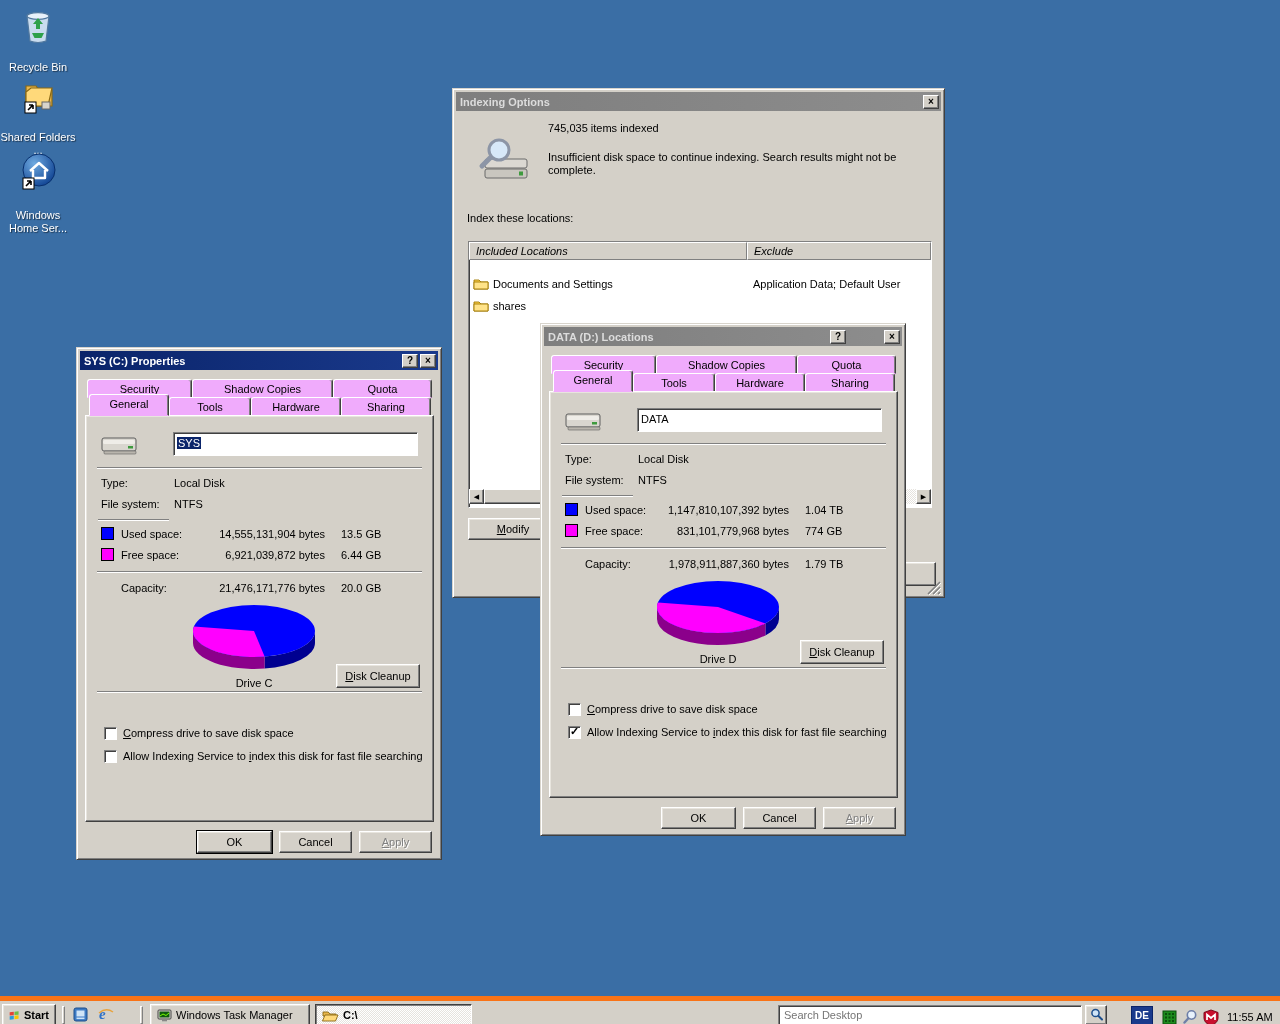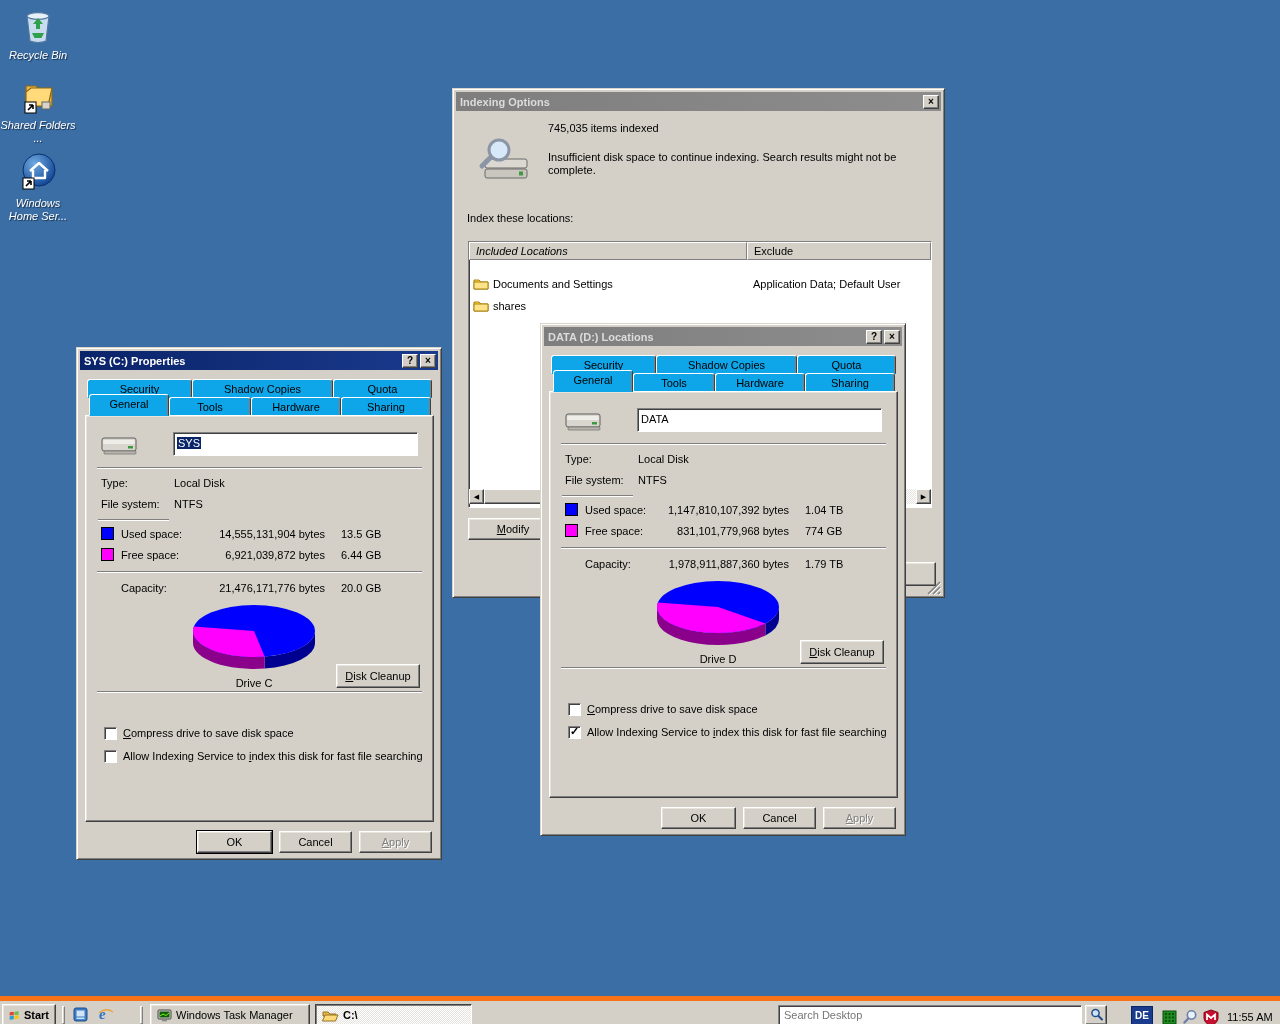--- a/index.html
+++ b/index.html
@@ -5,35 +5,35 @@
   * { margin:0; padding:0; box-sizing:border-box; }
   html,body { width:1280px; height:1024px; overflow:hidden; }
   body { background:#3A6EA5; font-family:"Liberation Sans",sans-serif; font-size:11px; color:#000; position:relative; }
   .abs { position:absolute; }
 
   
   .win { position:absolute; background:#D4D0C8; border:1px solid; border-color:#D8D4CC #404040 #404040 #D8D4CC;
          box-shadow: inset 1px 1px 0 #FFFFFF, inset -1px -1px 0 #808080; }
   .titlebar { position:absolute; left:3px; top:3px; right:3px; height:19px; display:flex; align-items:center; padding:0 2px 0 4px; }
   .titlebar.active { background:linear-gradient(90deg,#0A246A,#1A3A8C); }
-  .titlebar.inactive { background:linear-gradient(90deg,#7E7E7E,#8D8D8D); }
+  .titlebar.inactive { background:linear-gradient(90deg,#7E7E7E,#8D8D8D);gap:36px; }
   .titlebar .title { flex:1; font-weight:bold; color:#FFFFFF; white-space:nowrap; overflow:hidden; }
   .titlebar.inactive .title { color:#DCDCDC; }
   .tbtn { width:16px; height:14px; margin-left:2px; background:#D4D0C8; border:1px solid; border-color:#FFF #404040 #404040 #FFF;
           box-shadow: inset -1px -1px 0 #808080; font:bold 10px "Liberation Sans",sans-serif; text-align:center; line-height:12px; color:#000; }
   .btn { background:#D4D0C8; border:1px solid; border-color:#FFF #404040 #404040 #FFF;
          box-shadow: inset -1px -1px 0 #808080, inset 1px 1px 0 #E8E5DE; text-align:center; font-size:11px; }
   .btn.default { outline:1px solid #000; }
   .btn.disabled { color:#808080; text-shadow:1px 1px 0 #FFF; }
   .sunken { background:#FFF; border:1px solid; border-color:#808080 #FFF #FFF #808080; box-shadow: inset 1px 1px 0 #404040; }
   .etch { height:0; border-top:1px solid #808080; border-bottom:1px solid #FFF; }
   .u { text-decoration:underline; }
 
   
-  .tab { position:absolute; background:#0ea5e9; border:1px solid; border-color:#FFF #404040 transparent #FFF;
+  .tab { position:absolute; background:#f0abfc; border:1px solid; border-color:#FFF #404040 transparent #FFF;
          box-shadow: inset -1px 0 0 #808080; border-radius:3px 3px 0 0; text-align:center; padding-top:3px; height:19px; }
   .tab.activetab { height:22px; z-index:3; }
   .pane { position:absolute; border:1px solid; border-color:#FFF #404040 #404040 #FFF;
           box-shadow: inset -1px -1px 0 #808080, inset 1px 1px 0 #E8E5DE; }
 
   
   .cb { position:absolute; width:13px; height:13px; background:#FFF; border:1px solid; border-color:#808080 #FFF #FFF #808080;
         box-shadow: inset 1px 1px 0 #404040; }
   .cb .checkmark { position:absolute; left:1px; top:-2px; font-size:11px; font-weight:bold; color:#000; }
 
@@ -45,21 +45,21 @@
             background-image:linear-gradient(45deg,#FFF 25%,transparent 25%,transparent 75%,#FFF 75%),
                              linear-gradient(45deg,#FFF 25%,transparent 25%,transparent 75%,#FFF 75%);
             background-size:2px 2px; background-position:0 0,1px 1px; }
   .sbtn { position:absolute; width:15px; height:15px; background:#D4D0C8; border:1px solid; border-color:#FFF #404040 #404040 #FFF;
           box-shadow: inset -1px -1px 0 #808080; font-size:7px; line-height:13px; text-align:center; color:#000; }
   .sthumb { position:absolute; height:15px; background:#D4D0C8; border:1px solid; border-color:#FFF #404040 #404040 #FFF;
             box-shadow: inset -1px -1px 0 #808080; }
 
   
   .dicon { position:absolute; width:76px; text-align:center; }
-  .dicon .lbl { color:#FFF; margin-top:3px; line-height:13px; text-shadow:1px 1px 1px rgba(0,0,0,.55);font-style:italic; }
+  .dicon .lbl { color:#FFF; margin-top:15px; line-height:13px; text-shadow:1px 1px 1px rgba(0,0,0,.55); }
 
   
   .taskbar { position:absolute; left:0; top:996px; width:1280px; height:33px; background:#D4D0C8; border-top:5px solid #f97316; }
   .tk { position:absolute; top:3px; height:22px; }
   .gripper { position:absolute; top:5px; width:3px; height:18px; border:1px solid; border-color:#FFF #808080 #808080 #FFF; }
   .taskbtn { display:flex; align-items:center; gap:4px; padding:0 6px; }
   .tray { display:flex; align-items:center; gap:5px; }
 
   .rowtxt { white-space:nowrap; }
 </style>
@@ -118,21 +118,21 @@
     <circle cx="22" cy="13" r="10" fill="#D7E8F8" stroke="#8C95A6" stroke-width="3"></circle>
     <line x1="13" y1="21" x2="5" y2="29" stroke="#8C95A6" stroke-width="5" stroke-linecap="round"></line>
   </svg>
 
   <div class="abs" style="left:95px;top:62px;width:356px;line-height:13px;">Insufficient disk space to continue indexing. Search results might not be complete.</div>
 
   <div class="abs" style="left:14px;top:123px;">Index these locations:</div>
 
   <div class="abs sunken" style="left:15px;top:152px;width:464px;height:267px;">
     <div class="hcell" style="left:0;width:278px;font-style:italic;">Included Locations</div>
-    <div class="hcell" style="left:278px;width:184px;">Exclude</div>
+    <div class="hcell" style="left:278px;width:184px;font-style:italic;">Exclude</div>
 
     <div class="lrow" style="left:4px;top:21px;width:456px;margin-top:12px;">
       <svg width="16" height="13" viewBox="0 0 16 13" style="margin-right:4px;">
         <path d="M1 3 h5 l2 2 h7 v7 h-14 z" fill="#FFD34F" stroke="#A07800" stroke-width="0.9"></path>
         <path d="M1 5 h14 v7 h-14 z" fill="#FFE389" stroke="#A07800" stroke-width="0.9"></path>
       </svg>
       <span class="rowtxt">Documents and Settings</span>
       <span class="abs rowtxt" style="left:280px;">Application Data; Default User</span>
     </div>
     <div class="lrow" style="left:4px;top:55px;width:456px;">

